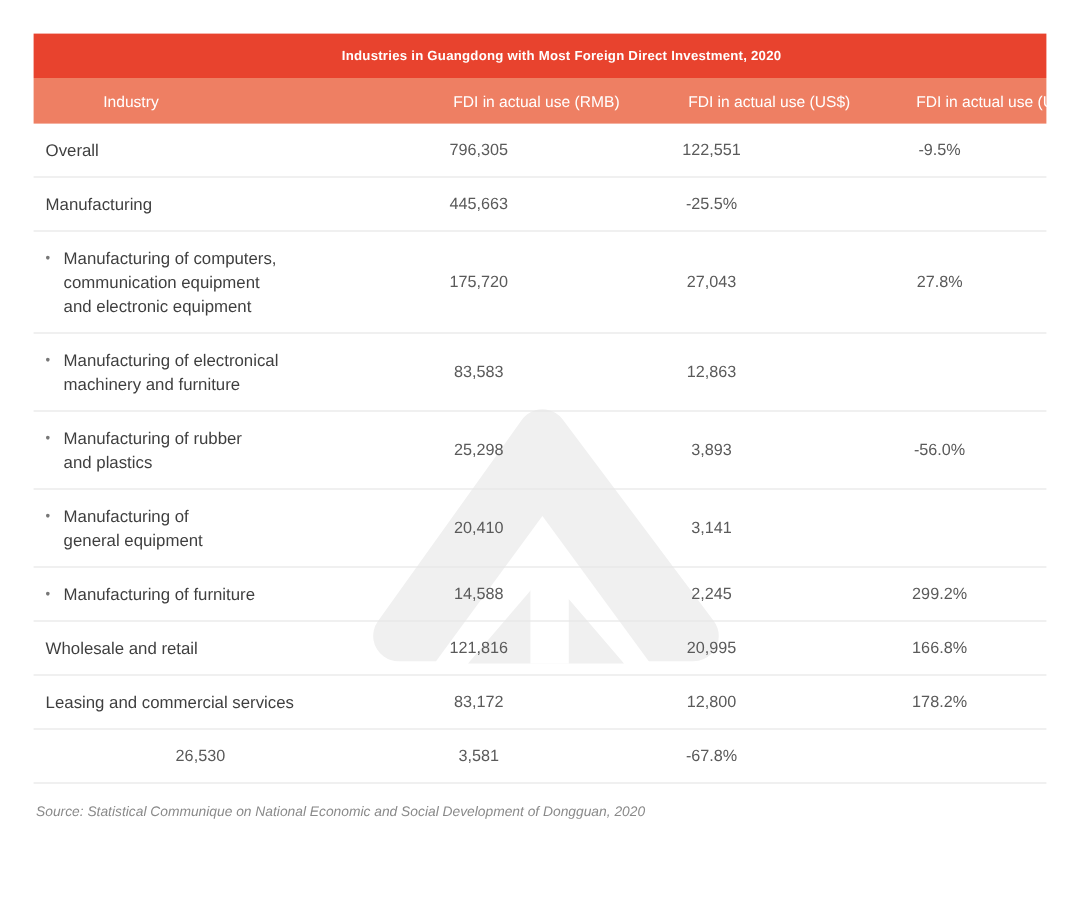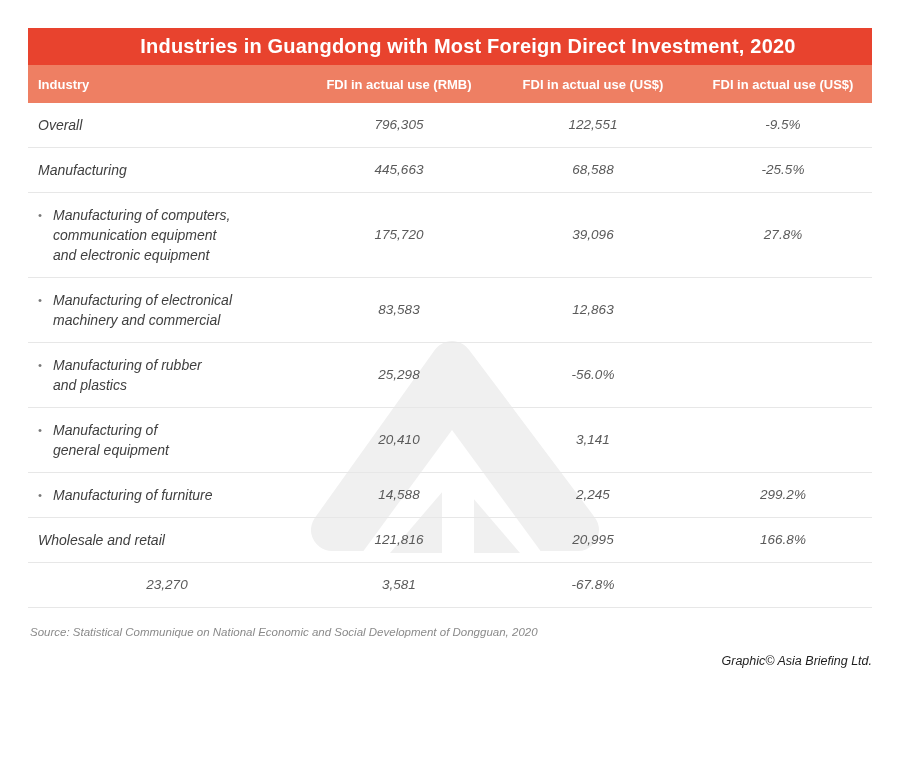--- a/index.html
+++ b/index.html
@@ -20,33 +20,33 @@
     -webkit-font-smoothing:antialiased;
   }
   .page{position:relative;width:900px;height:758px;overflow:hidden;background:#fff;}
   .watermark{position:absolute;left:0;top:0;width:900px;height:758px;z-index:0;}
   .wm-gray{fill:var(--watermark);stroke:var(--watermark);}
   .wm-white{fill:#ffffff;}
   .figure{position:absolute;left:28px;top:28px;width:844px;z-index:1;}
   .title-bar{
     height:37px;background:var(--header-bg);color:var(--header-text);
     display:flex;align-items:center;justify-content:center;
-    font-size:20px;font-weight:bold;letter-spacing:0.2px;padding-left:36px;
+    font-size:11px;font-weight:bold;letter-spacing:0.2px;padding-left:36px;
   }
   .col-header{
     height:38px;background:var(--subheader-bg);color:var(--header-text);
     display:grid;grid-template-columns:278px 186px 202px 178px;
-    align-items:center;font-size:13px;font-weight:bold;
+    align-items:center;font-size:13px;font-weight:normal;padding-left:48px;
   }
   .col-header .c0{padding-left:10px;}
   .center{text-align:center;}
   .row{
     display:grid;grid-template-columns:278px 186px 202px 178px;
     align-items:center;border-bottom:1px solid var(--row-divider);
-    padding:12px 0;background:transparent;font-style:italic;
+    padding:12px 0;background:transparent;
   }
   .cell{font-size:13.5px;color:var(--value-text);line-height:20px;}
   .industry{
     display:flex;align-items:flex-start;padding-left:10px;
     font-size:14px;color:var(--label-text);
   }
   .bullet{
     flex:0 0 15px;width:15px;font-size:11px;line-height:20px;color:#777;
   }
   .industry-text{white-space:pre-line;line-height:20px;}
@@ -90,53 +90,53 @@
     <div class="cell center">122,551</div>
     <div class="cell center">-9.5%</div>
   </div>
 
   <div class="row">
     <div class="industry">
 
       <span class="industry-text">Manufacturing</span>
     </div>
     <div class="cell center">445,663</div>
-    <div class="cell center">68,588</div>
     <div class="cell center">-25.5%</div>
   </div>
 
   <div class="row">
     <div class="industry">
       <span class="bullet">•</span>
       <span class="industry-text">Manufacturing of computers,
 communication equipment
 and electronic equipment</span>
     </div>
     <div class="cell center">175,720</div>
-    <div class="cell center">39,096</div>
+    <div class="cell center">27,043</div>
     <div class="cell center">27.8%</div>
   </div>
 
   <div class="row">
     <div class="industry">
       <span class="bullet">•</span>
       <span class="industry-text">Manufacturing of electronical
-machinery and commercial</span>
+machinery and furniture</span>
     </div>
     <div class="cell center">83,583</div>
     <div class="cell center">12,863</div>
   </div>
 
   <div class="row">
     <div class="industry">
       <span class="bullet">•</span>
       <span class="industry-text">Manufacturing of rubber
 and plastics</span>
     </div>
     <div class="cell center">25,298</div>
+    <div class="cell center">3,893</div>
     <div class="cell center">-56.0%</div>
   </div>
 
   <div class="row">
     <div class="industry">
       <span class="bullet">•</span>
       <span class="industry-text">Manufacturing of
 general equipment</span>
     </div>
     <div class="cell center">20,410</div>
@@ -156,25 +156,33 @@
   <div class="row">
     <div class="industry">
 
       <span class="industry-text">Wholesale and retail</span>
     </div>
     <div class="cell center">121,816</div>
     <div class="cell center">20,995</div>
     <div class="cell center">166.8%</div>
   </div>
 
+  <div class="row">
+    <div class="industry">
+
+      <span class="industry-text">Leasing and commercial services</span>
+    </div>
+    <div class="cell center">83,172</div>
+    <div class="cell center">12,800</div>
+    <div class="cell center">178.2%</div>
+  </div>
 
   <div class="row">
-    <div class="cell center">23,270</div>
+    <div class="cell center">26,530</div>
     <div class="cell center">3,581</div>
     <div class="cell center">-67.8%</div>
   </div>
 </div>
 
     <div class="source">Source: Statistical Communique on National Economic and Social Development of Dongguan, 2020</div>
-    <div class="credit">Graphic© Asia Briefing Ltd.</div>
 
   </div>
 </div>
 
 </body></html>

